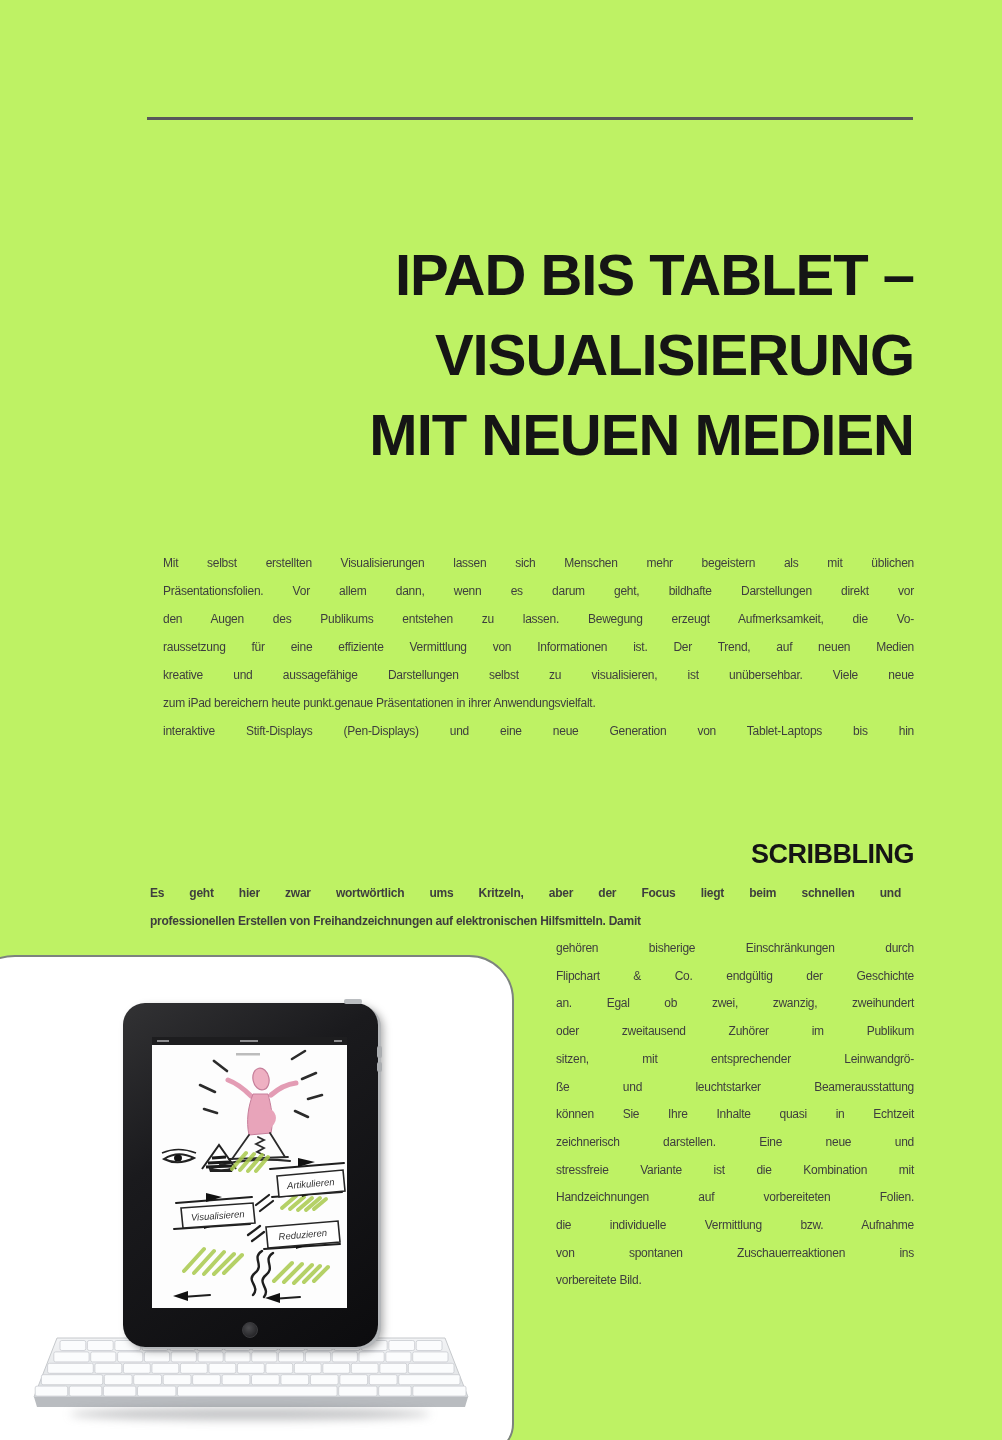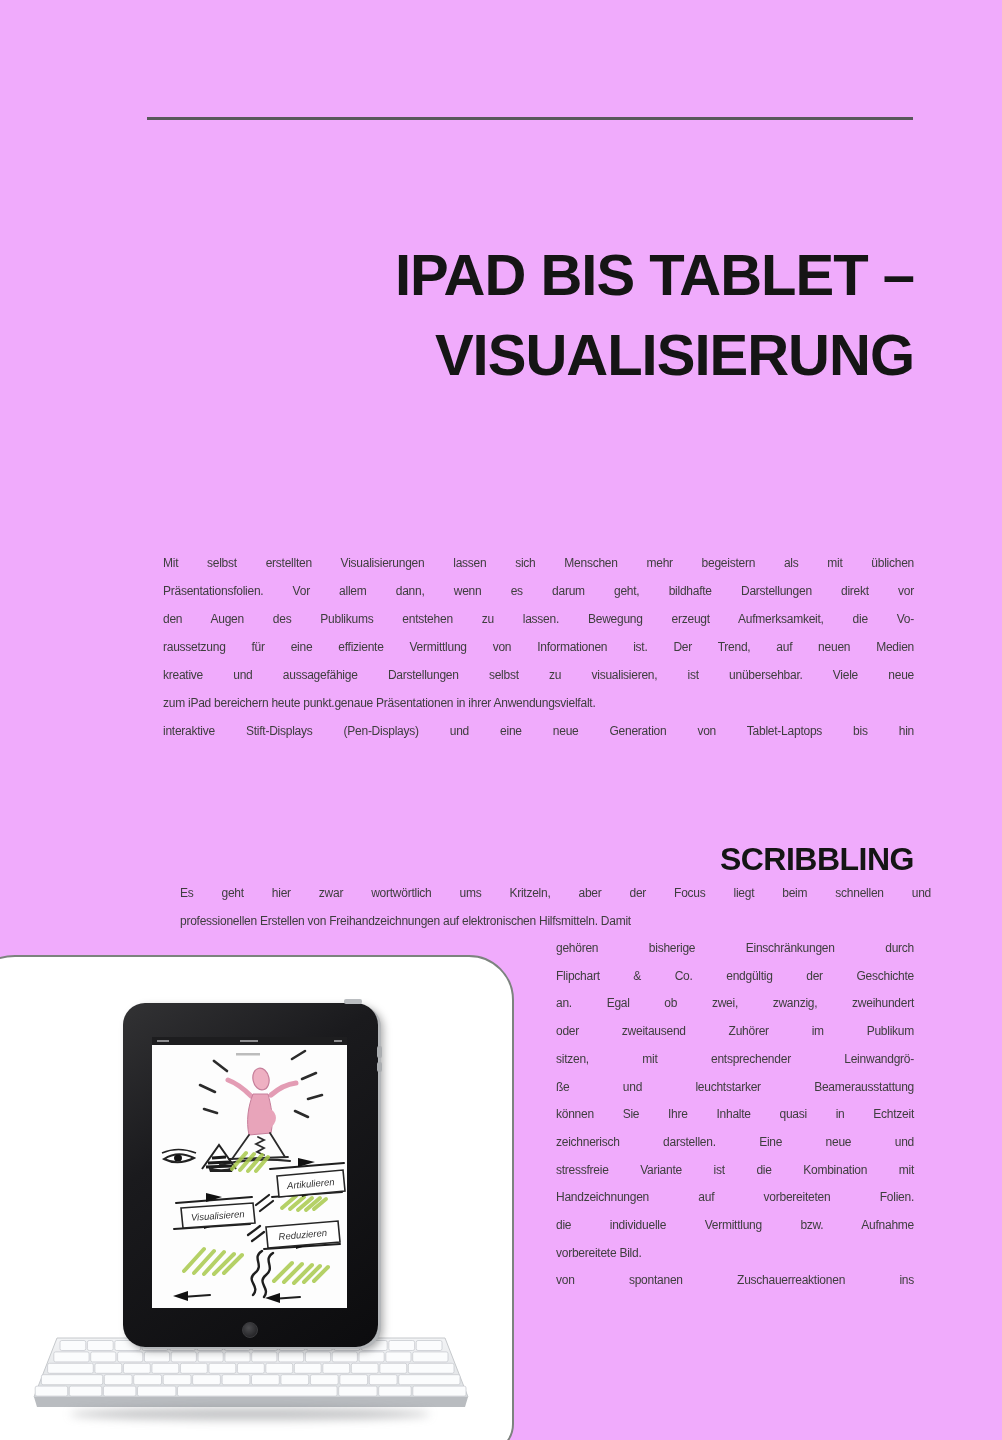--- a/index.html
+++ b/index.html
@@ -1,18 +1,18 @@
 <!DOCTYPE html>
 <html><head>
 <meta charset="utf-8">
 <style>
   html,body{margin:0;padding:0;background:#e9e9e9;}
   .page{
     position:relative;width:1002px;height:1440px;margin:0 auto;
-    background:#f0abfc;overflow:hidden;
+    background:#bef264;overflow:hidden;
     font-family:"Liberation Sans",sans-serif;
   }
   
   .top-rule{position:absolute;left:147px;top:117px;width:766px;height:3px;background:#58585a;}
   
   .title{
     position:absolute;right:88px;top:196px;width:760px;
     text-align:right;font-weight:bold;color:#151515;
     font-size:58px;line-height:80px;letter-spacing:-1px;white-space:nowrap;
   }
@@ -21,23 +21,23 @@
   .copy{
     position:absolute;color:#3e3e3e;
     font-size:12px;line-height:28px;letter-spacing:-0.25px;
   }
   .copy .jline{text-align:justify;text-align-last:justify;white-space:normal;}
   .copy .jline.last{text-align-last:left;}
   .intro{left:163px;top:549px;width:751px;}
   .section-heading{
     position:absolute;right:88px;top:815px;width:600px;
     text-align:right;font-weight:bold;color:#151515;
-    font-size:32px;line-height:34px;letter-spacing:-0.5px;
-  }
-  .lead{left:180px;top:879px;width:751px;}
+    font-size:27px;line-height:34px;letter-spacing:-0.5px;
+  }
+  .lead{left:150px;top:879px;width:751px;font-weight:bold;}
   .column{left:556px;top:935px;width:358px;line-height:27.7px;}
   
   .figure-box{
     position:absolute;left:-40px;top:955px;width:550px;height:495px;
     border:2px solid #7c837e;border-radius:55px 45px 30px 55px;
     background:#ffffff;
   }
   
   .kb{position:absolute;left:31px;top:1337px;width:440px;height:78px;}
   .kb-shadow{position:absolute;left:70px;top:1408px;width:360px;height:12px;
@@ -66,20 +66,21 @@
 </head>
 <body>
 
 <div class="page">
 
   <div class="top-rule"></div>
 
   <h1 class="title">
     <span>IPAD BIS TABLET –</span>
     <span>VISUALISIERUNG</span>
+    <span>MIT NEUEN MEDIEN</span>
   </h1>
 
   <div class="copy intro">
       <div class="jline">Mit selbst erstellten Visualisierungen lassen sich Menschen mehr begeistern als mit üblichen</div>
       <div class="jline">Präsentationsfolien. Vor allem dann, wenn es darum geht, bildhafte Darstellungen direkt vor</div>
       <div class="jline">den Augen des Publikums entstehen zu lassen. Bewegung erzeugt Aufmerksamkeit, die Vo-</div>
       <div class="jline">raussetzung für eine effiziente Vermittlung von Informationen ist. Der Trend, auf neuen Medien</div>
       <div class="jline">kreative und aussagefähige Darstellungen selbst zu visualisieren, ist unübersehbar. Viele neue</div>
       <div class="jline last">zum iPad bereichern heute punkt.genaue Präsentationen in ihrer Anwendungsvielfalt.</div>
       <div class="jline">interaktive Stift-Displays (Pen-Displays) und eine neue Generation von Tablet-Laptops bis hin</div>
@@ -97,22 +98,22 @@
       <div class="jline">Flipchart &amp; Co. endgültig der Geschichte</div>
       <div class="jline">an. Egal ob zwei, zwanzig, zweihundert</div>
       <div class="jline">oder zweitausend Zuhörer im Publikum</div>
       <div class="jline">sitzen, mit entsprechender Leinwandgrö-</div>
       <div class="jline">ße und leuchtstarker Beamerausstattung</div>
       <div class="jline">können Sie Ihre Inhalte quasi in Echtzeit</div>
       <div class="jline">zeichnerisch darstellen. Eine neue und</div>
       <div class="jline">stressfreie Variante ist die Kombination mit</div>
       <div class="jline">Handzeichnungen auf vorbereiteten Folien.</div>
       <div class="jline">die individuelle Vermittlung bzw. Aufnahme</div>
+      <div class="jline">von spontanen Zuschauerreaktionen ins</div>
       <div class="jline last">vorbereitete Bild.</div>
-      <div class="jline">von spontanen Zuschauerreaktionen ins</div>
     </div>
 
   <div class="figure-box"></div>
 
   <svg class="kb" viewBox="0 0 440 78" width="440" height="78">
     <defs>
       <linearGradient id="kbgrad" x1="0" y1="0" x2="0" y2="1">
         <stop offset="0" stop-color="#f2f3f5"></stop>
         <stop offset="1" stop-color="#dcdfe2"></stop>
       </linearGradient>

